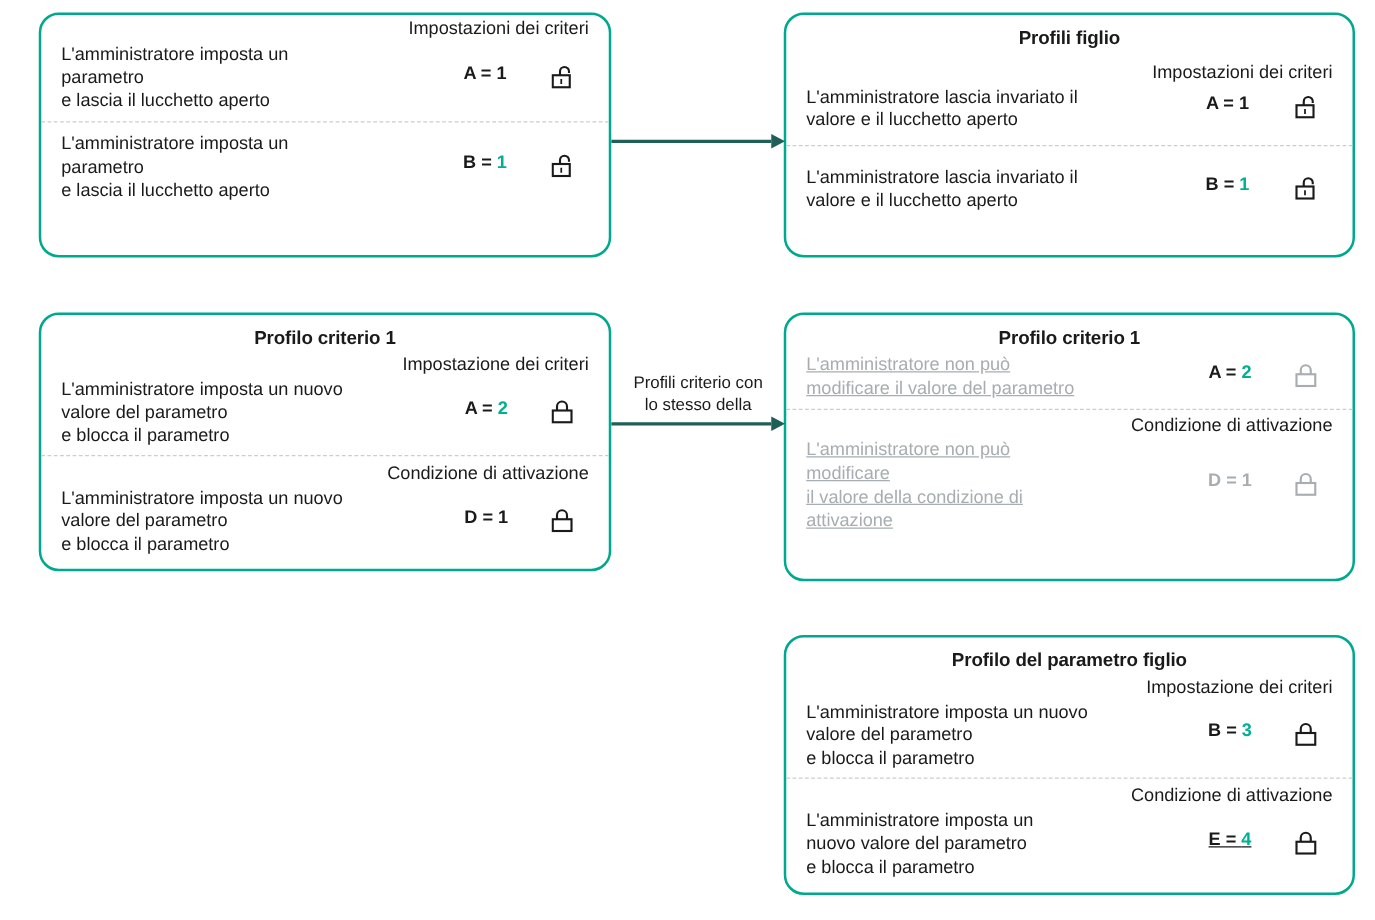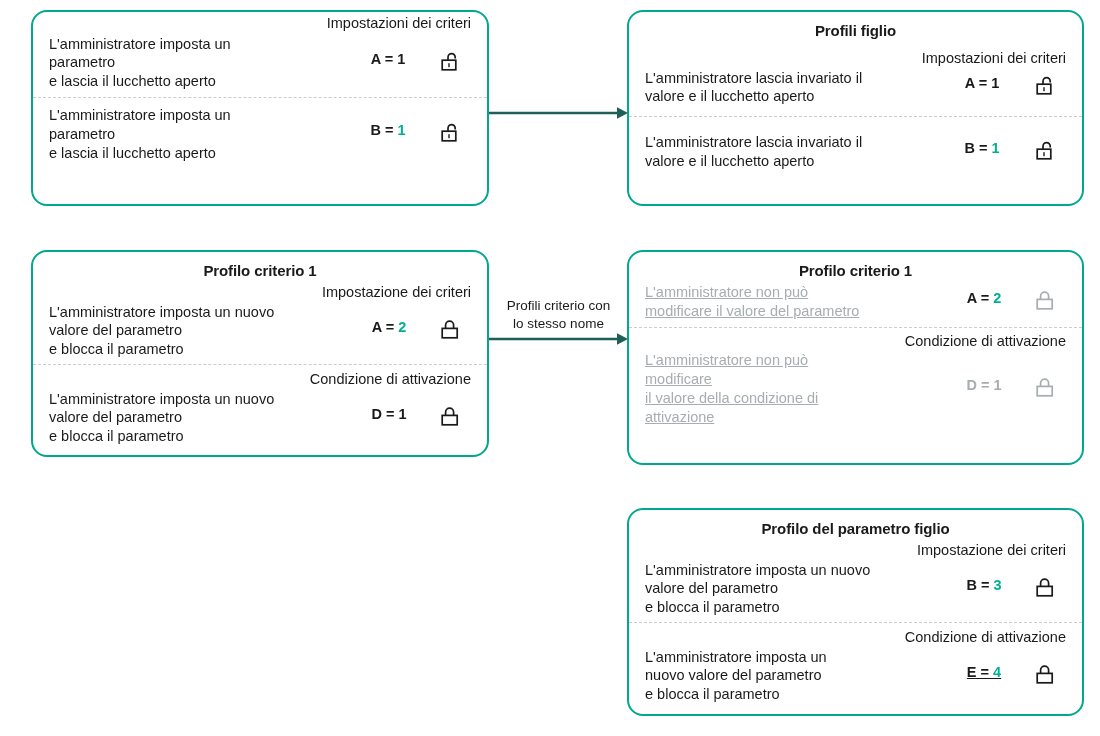--- a/index.html
+++ b/index.html
@@ -308,20 +308,20 @@
 </div>
 
 <div class="arrow" id="arrow-top">
   <svg width="140" height="14" viewBox="0 0 140 14" aria-hidden="true">
     <line x1="0" y1="7" x2="128" y2="7" stroke="#1f5f57" stroke-width="2.6"></line>
     <polygon points="128,1.2 139,7 128,12.8" fill="#1f5f57"></polygon>
   </svg>
 </div>
 
 <div class="arrow-label" id="arrow-mid-lb">Profili criterio con
-lo stesso nome</div>
+lo stesso della</div>
 
 <div class="arrow" id="arrow-mid">
   <svg width="140" height="14" viewBox="0 0 140 14" aria-hidden="true">
     <line x1="0" y1="7" x2="128" y2="7" stroke="#1f5f57" stroke-width="2.6"></line>
     <polygon points="128,1.2 139,7 128,12.8" fill="#1f5f57"></polygon>
   </svg>
 </div>
 
 </body></html>

